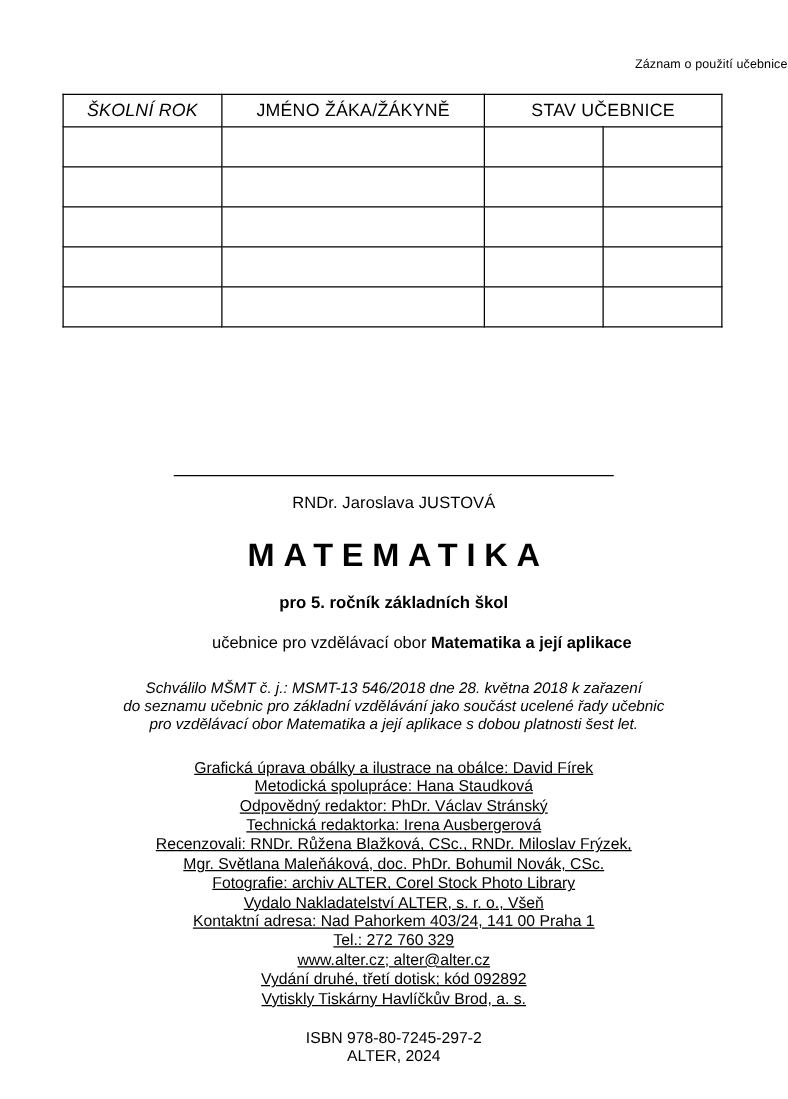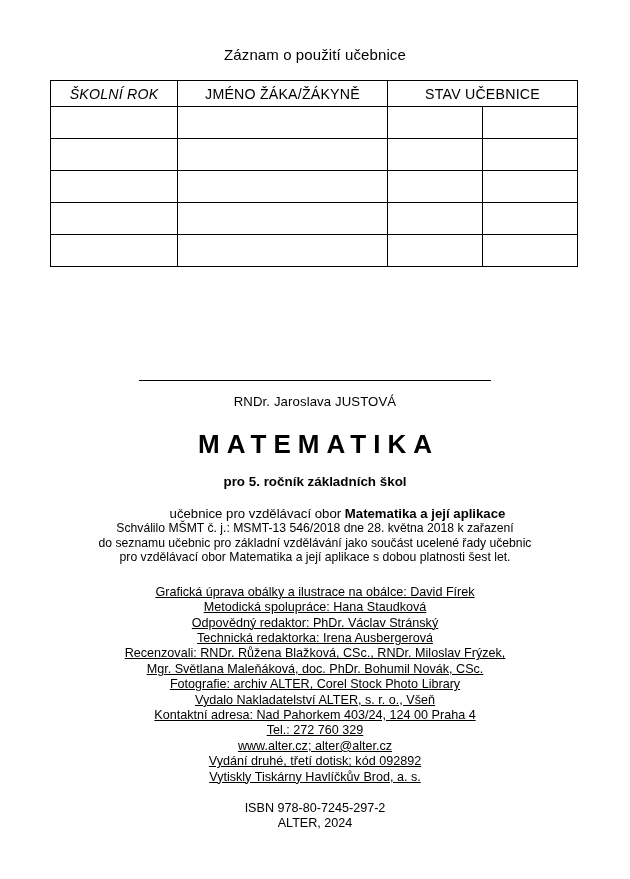--- a/index.html
+++ b/index.html
@@ -17,22 +17,22 @@
   }
 
   
   .record-block {
     position: absolute;
     left: 0;
     top: 0;
     width: 630px;
   }
   .record-title {
-    text-align: center;
-    font-size: 15px;
+    text-align: right;
+    font-size: 10px;
     line-height: 1;
     padding-top: 47px;
     letter-spacing: 0.1px;
   }
   .record-table {
     border-collapse: collapse;
     table-layout: fixed;
     margin: 18px 0 0 50px;
     width: 528px;
   }
@@ -90,21 +90,23 @@
   }
   .subject-line {
     font-size: 13.2px;
     margin-top: 17px;
     padding-left: 45px;
   }
   .subject-line b { font-weight: bold; }
 
   .approval {
     font-size: 12.2px;
+    font-style: italic;
     line-height: 14.6px;
+    margin-top: 22px;
   }
 
   .credits {
     font-size: 12.6px;
     line-height: 15.4px;
     margin-top: 20px;
   }
   .credits div { white-space: nowrap; text-decoration: underline; }
 
   .isbn {
@@ -185,21 +187,21 @@
 
   <div class="credits">
     <div>Grafická úprava obálky a ilustrace na obálce: David Fírek</div>
     <div>Metodická spolupráce: Hana Staudková</div>
     <div>Odpovědný redaktor: PhDr. Václav Stránský</div>
     <div>Technická redaktorka: Irena Ausbergerová</div>
     <div>Recenzovali: RNDr. Růžena Blažková, CSc., RNDr. Miloslav Frýzek,</div>
     <div>Mgr. Světlana Maleňáková, doc. PhDr. Bohumil Novák, CSc.</div>
     <div>Fotografie: archiv ALTER, Corel Stock Photo Library</div>
     <div>Vydalo Nakladatelství ALTER, s. r. o., Všeň</div>
-    <div>Kontaktní adresa: Nad Pahorkem 403/24, 124 00 Praha 4</div>
+    <div>Kontaktní adresa: Nad Pahorkem 403/24, 141 00 Praha 1</div>
     <div>Tel.: 272 760 329</div>
     <div>www.alter.cz; alter@alter.cz</div>
     <div>Vydání druhé, třetí dotisk; kód 092892</div>
     <div>Vytiskly Tiskárny Havlíčkův Brod, a. s.</div>
   </div>
 
   <div class="isbn">
     <div>ISBN 978-80-7245-297-2</div>
     <div>ALTER, 2024</div>
   </div>

